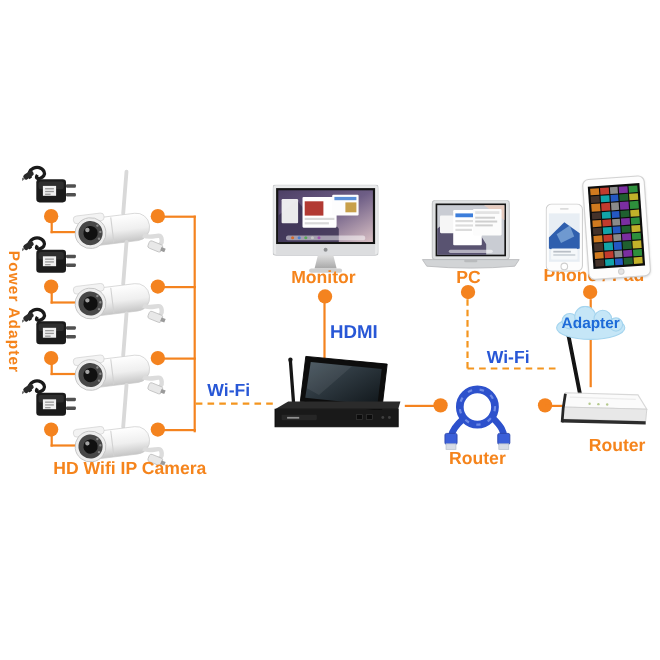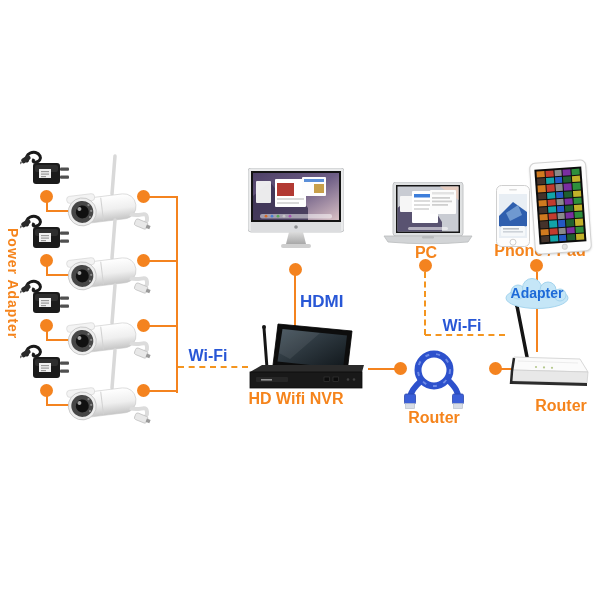--- a/index.html
+++ b/index.html
@@ -212,20 +212,21 @@
   <div class="dot" style="left:40px;top:190px;"></div>
   <div class="dot" style="left:40px;top:254px;"></div>
   <div class="dot" style="left:40px;top:319px;"></div>
   <div class="dot" style="left:40px;top:384px;"></div>
   <div class="dot" style="left:137px;top:190px;"></div>
   <div class="dot" style="left:137px;top:254px;"></div>
   <div class="dot" style="left:137px;top:319px;"></div>
   <div class="dot" style="left:137px;top:384px;"></div>
 
   <div class="lbl vertical-text" style="left:5px;top:226px;height:115px;font-size:14px;">Power Adapter</div>
+  <div class="lbl" style="left:28px;top:418px;width:180px;font-size:16px;">HD Wifi IP Camera</div>
   <div class="lbl blue" style="left:177px;top:347px;width:62px;font-size:16px;">Wi-Fi</div>
   <div class="hdash" style="left:178px;top:366px;width:70px;"></div>
 
   <svg class="abs" style="left:248px;top:168px;" width="96" height="82" viewBox="0 0 96 82">
     <rect x="0" y="0" width="96" height="64" rx="3" fill="#e9eaeb" stroke="#c6c8ca" stroke-width="1"></rect>
     <rect x="3" y="3" width="90" height="51" fill="#141414"></rect>
     <rect x="5" y="5" width="86" height="47" fill="url(#deskPurple)"></rect>
     <polygon points="5,52 5,28 22,14 38,34 48,24 60,40 60,52" fill="#3c3254" opacity="0.85"></polygon>
     <rect x="8" y="13" width="15" height="22" rx="1" fill="#f4f4f4" opacity="0.95"></rect>
     <rect x="27" y="11" width="31" height="28" rx="1" fill="#ffffff"></rect>
@@ -239,41 +240,41 @@
     <circle cx="18" cy="48.2" r="1.4" fill="#d46a2a"></circle>
       <circle cx="24" cy="48.2" r="1.4" fill="#4a7fd0"></circle>
       <circle cx="30" cy="48.2" r="1.4" fill="#58a85a"></circle>
       <circle cx="36" cy="48.2" r="1.4" fill="#c4c4c4"></circle>
       <circle cx="42" cy="48.2" r="1.4" fill="#a455b0"></circle>
     <rect x="3" y="54" width="90" height="10" fill="#dcdddf"></rect>
     <circle cx="48" cy="59" r="1.8" fill="#8d8f91"></circle>
     <polygon points="41,64 55,64 58,76 38,76" fill="url(#standGrad)"></polygon>
     <rect x="33" y="76" width="30" height="4" rx="2" fill="#cfcfcf"></rect>
   </svg>
+  <div class="lbl" style="left:234px;top:244px;width:120px;font-size:16px;">Monitor</div>
 
   <div class="vline" style="left:294px;top:274px;height:52px;"></div>
   <div class="dot" style="left:289px;top:263px;"></div>
   <div class="lbl blue" style="left:300px;top:293px;width:70px;font-size:17px;text-align:left;">HDMI</div>
 
   <svg class="abs" style="left:248px;top:322px;" width="120" height="72" viewBox="0 0 120 72">
     <path d="M16,6 L19,46" stroke="#161616" stroke-width="3" stroke-linecap="round"></path>
     <circle cx="16" cy="5" r="2" fill="#161616"></circle>
     <path d="M30,2 L104,9 L99,51 L25,43 Z" fill="#0d0d0d" stroke="#000" stroke-width="0.8"></path>
     <path d="M34.5,7 L99,13.5 L95,46.5 L29.5,39.5 Z" fill="url(#nvrScr)"></path>
     <path d="M34.5,7 L72,11 L42,37 L31,31 Z" fill="#ffffff" opacity="0.07"></path>
     <polygon points="2,50 14,43 116,43 114,50" fill="#2b2b2b"></polygon>
     <rect x="2" y="50" width="112" height="16" fill="#191919" stroke="#0a0a0a" stroke-width="0.8"></rect>
     <rect x="8" y="55" width="32" height="5" rx="1" fill="#262626"></rect>
     <rect x="13" y="57" width="11" height="1.6" fill="#b5b5b5" opacity="0.75"></rect>
     <rect x="76" y="55" width="5.5" height="4.5" fill="#0c0c0c" stroke="#3a3a3a" stroke-width="0.6"></rect>
     <rect x="85" y="55" width="5.5" height="4.5" fill="#0c0c0c" stroke="#3a3a3a" stroke-width="0.6"></rect>
     <circle cx="100" cy="57.5" r="1.3" fill="#3f3f3f"></circle>
       <circle cx="106" cy="57.5" r="1.3" fill="#3f3f3f"></circle>
   </svg>
-  <div class="lbl" style="left:226px;top:390px;width:140px;font-size:16px;">HD Wifi NVR</div>
 
   <div class="hline" style="left:368px;top:368px;width:34px;"></div>
   <div class="dot" style="left:394px;top:362px;"></div>
   <svg class="abs" style="left:398px;top:344px;" width="72" height="66" viewBox="0 0 72 66">
     <circle cx="36" cy="26" r="16" stroke="#2D51CC" stroke-width="7" fill="none"></circle>
     <circle cx="36" cy="26" r="16" stroke="#6e8ae6" stroke-width="2" fill="none" stroke-dasharray="4 7"></circle>
     <path d="M23,37 C15,44 13,48 12,53" stroke="#2D51CC" stroke-width="6" fill="none"></path>
     <path d="M50,36 C58,44 60,48 60,53" stroke="#2D51CC" stroke-width="6" fill="none"></path>
     <rect x="6.5" y="50" width="11" height="10" rx="1.5" fill="#3b5fd8" stroke="#2b46ad" stroke-width="0.8"></rect>
     <rect x="7.5" y="59.5" width="9" height="5" fill="#d8dde6" stroke="#b9c1cc" stroke-width="0.7"></rect>

